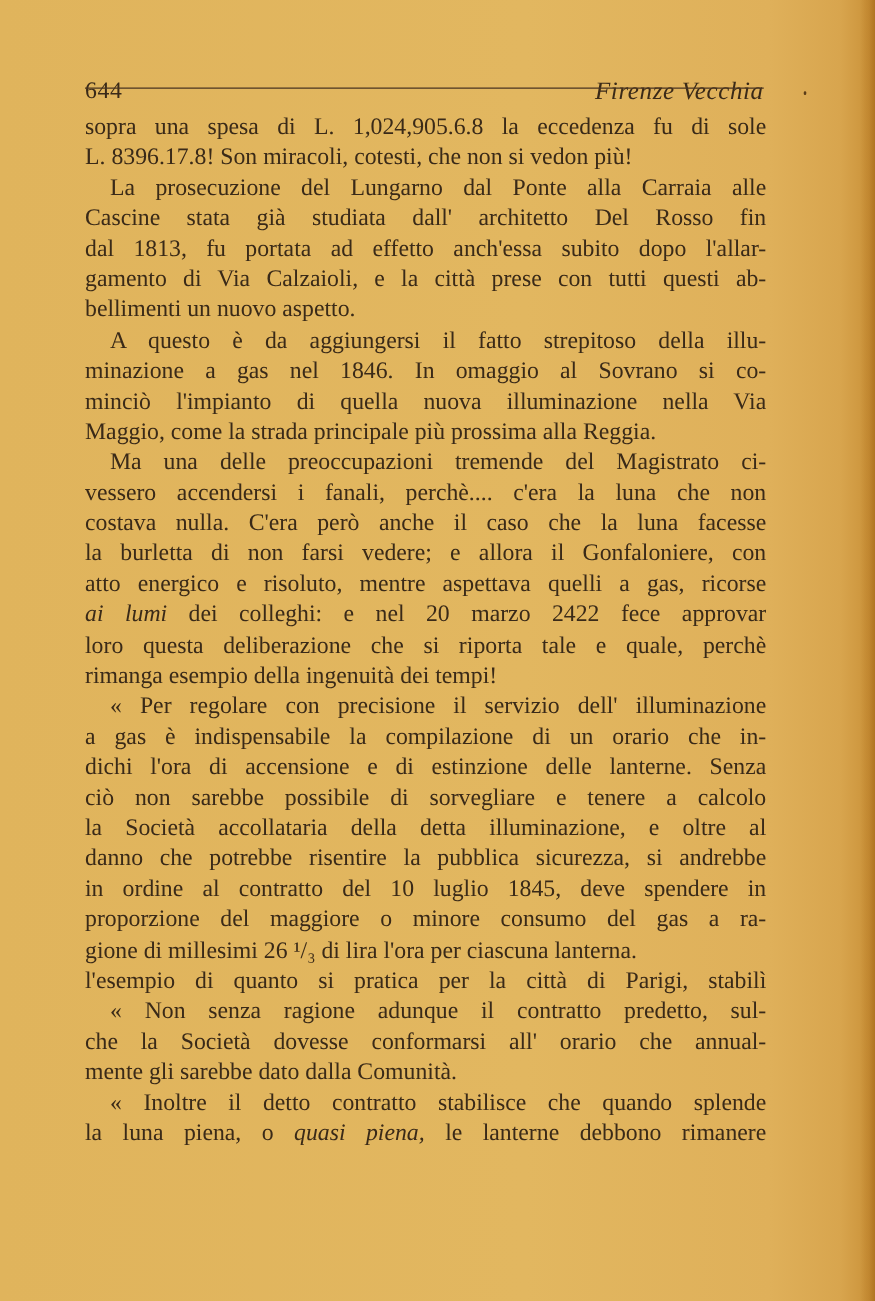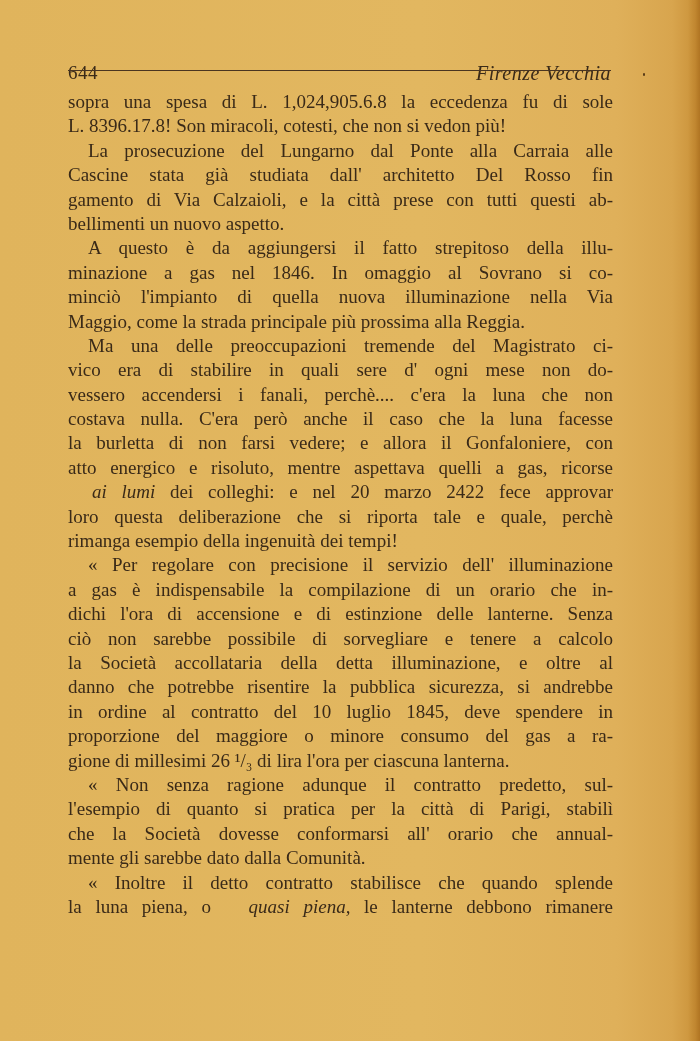--- a/index.html
+++ b/index.html
@@ -36,64 +36,64 @@
     .body {
       position: absolute; left: 68px; top: 90px; width: 545px;
       font-size: 19px; line-height: 24.4px;
     }
     .line {
       display: block; white-space: nowrap; text-align: justify; text-align-last: justify;
       height: 24.4px;
     }
     .line.last { text-align-last: left; }
     .line.indent { padding-left: 20px; }
-    em { font-style: italic; margin-left: 24px; }
+    em { font-style: italic; }
   </style>
 </head>
 <body>
 
 <div class="page">
   <div class="edge"></div>
   <div class="speck"></div>
 
   <div class="header">
     <span class="page-num">644</span>
     <div class="running-title">Firenze Vecchia</div>
   </div>
   <div class="rule"></div>
 
   <div class="body" id="body-text">
       <span class="line">sopra una spesa di L. 1,024,905.6.8 la eccedenza fu di sole</span>
       <span class="line last">L. 8396.17.8! Son miracoli, cotesti, che non si vedon più!</span>
       <span class="line indent">La prosecuzione del Lungarno dal Ponte alla Carraia alle</span>
       <span class="line">Cascine stata già studiata dall' architetto Del Rosso fin</span>
+      <span class="line">dal 1813, fu portata ad effetto anch'essa subito dopo l'allar-</span>
       <span class="line">gamento di Via Calzaioli, e la città prese con tutti questi ab-</span>
       <span class="line last">bellimenti un nuovo aspetto.</span>
       <span class="line indent">A questo è da aggiungersi il fatto strepitoso della illu-</span>
       <span class="line">minazione a gas nel 1846. In omaggio al Sovrano si co-</span>
       <span class="line">minciò l'impianto di quella nuova illuminazione nella Via</span>
       <span class="line last">Maggio, come la strada principale più prossima alla Reggia.</span>
       <span class="line indent">Ma una delle preoccupazioni tremende del Magistrato ci-</span>
-      <span class="line">vico era di stabilire in quali sere d' ogni mese non do-</span>
       <span class="line">vessero accendersi i fanali, perchè.... c'era la luna che non</span>
       <span class="line">costava nulla. C'era però anche il caso che la luna facesse</span>
       <span class="line">la burletta di non farsi vedere; e allora il Gonfaloniere, con</span>
       <span class="line">atto energico e risoluto, mentre aspettava quelli a gas, ricorse</span>
       <span class="line"><em>ai lumi</em><span> dei colleghi: e nel 20 marzo 2422 fece approvar</span></span>
       <span class="line">loro questa deliberazione che si riporta tale e quale, perchè</span>
       <span class="line last">rimanga esempio della ingenuità dei tempi!</span>
       <span class="line indent">« Per regolare con precisione il servizio dell' illuminazione</span>
       <span class="line">a gas è indispensabile la compilazione di un orario che in-</span>
       <span class="line">dichi l'ora di accensione e di estinzione delle lanterne. Senza</span>
       <span class="line">ciò non sarebbe possibile di sorvegliare e tenere a calcolo</span>
       <span class="line">la Società accollataria della detta illuminazione, e oltre al</span>
       <span class="line">danno che potrebbe risentire la pubblica sicurezza, si andrebbe</span>
       <span class="line">in ordine al contratto del 10 luglio 1845, deve spendere in</span>
       <span class="line">proporzione del maggiore o minore consumo del gas a ra-</span>
       <span class="line last">gione di millesimi 26 ¹/₃ di lira l'ora per ciascuna lanterna.</span>
+      <span class="line">l'esempio di quanto si pratica per la città di Parigi, stabilì</span>
       <span class="line indent">« Non senza ragione adunque il contratto predetto, sul-</span>
-      <span class="line">l'esempio di quanto si pratica per la città di Parigi, stabilì</span>
       <span class="line">che la Società dovesse conformarsi all' orario che annual-</span>
       <span class="line last">mente gli sarebbe dato dalla Comunità.</span>
       <span class="line indent">« Inoltre il detto contratto stabilisce che quando splende</span>
       <span class="line"><span>la luna piena, o </span><em>quasi piena,</em><span> le lanterne debbono rimanere</span></span>
     </div>
 </div>
 
 </body></html>

